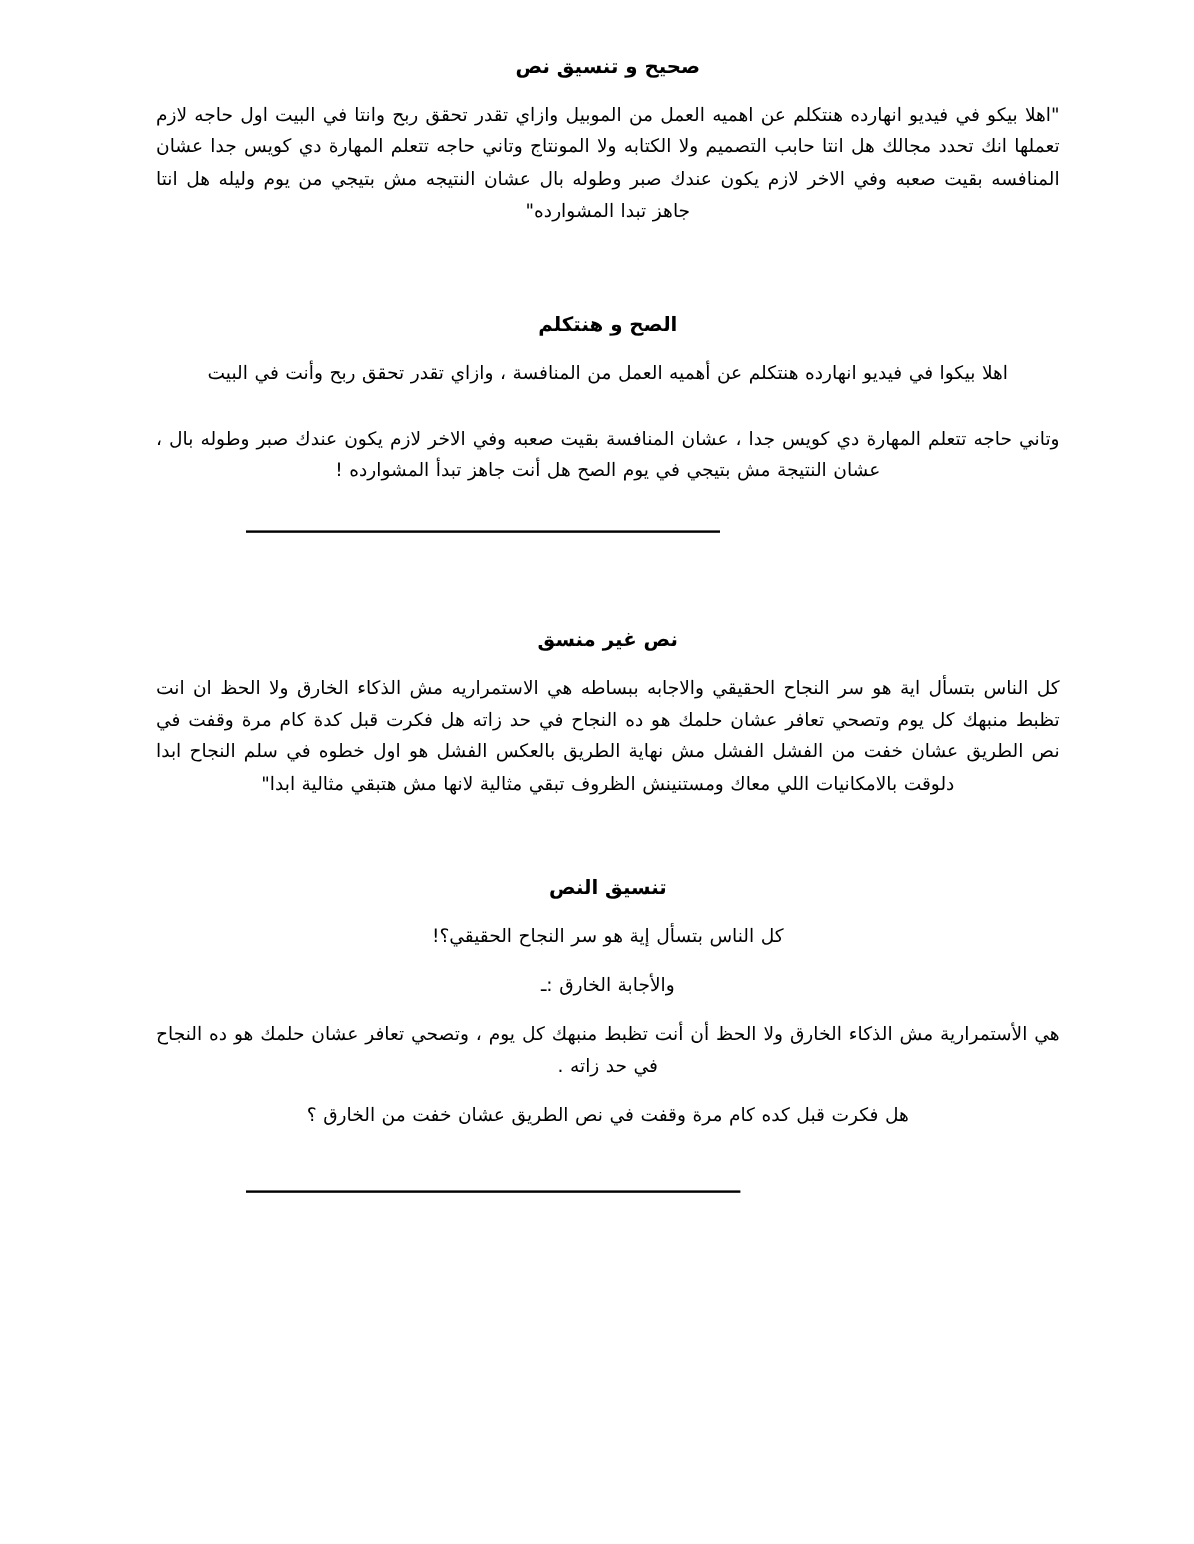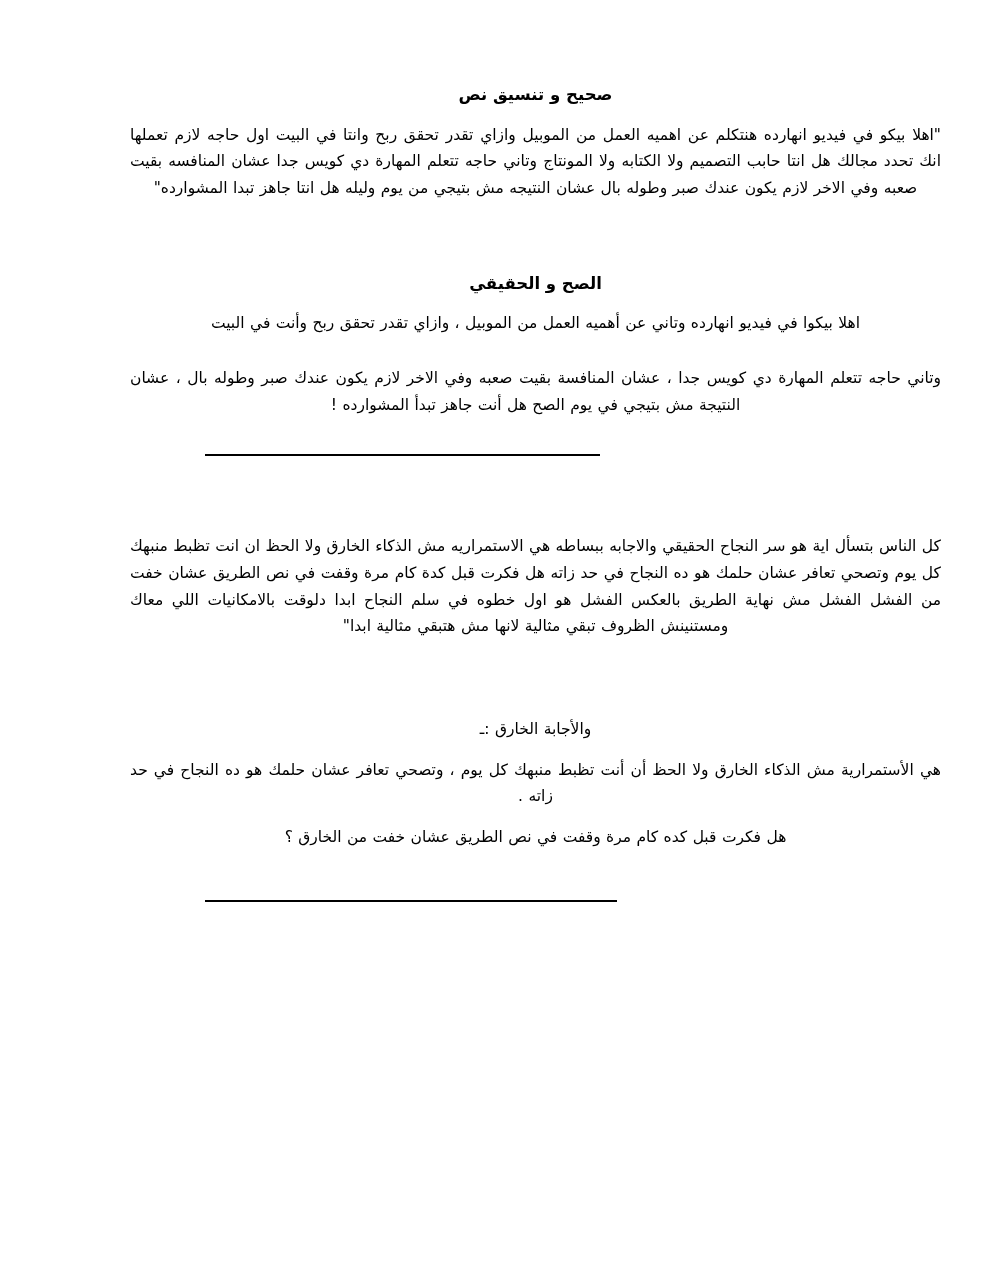--- a/index.html
+++ b/index.html
@@ -17,22 +17,21 @@
     overflow: hidden;
     position: relative;
   }
   .page {
     position: absolute;
     top: 0;
     left: 0;
     width: 995px;
     height: 1201px;
     box-sizing: border-box;
-    padding: 44px 54px 0 130px;
-    margin-top: 39px;
+    padding: 44px 112px 0 130px;
   }
   .section {
     margin: 0;
   }
   .heading {
     text-align: center;
     font-weight: bold;
     font-size: 16.5px;
     line-height: 1.5;
     margin: 0 0 14px 0;
@@ -71,42 +70,45 @@
 <div class="page">
 
   <div class="section">
     <div class="heading">صحيح و تنسيق نص</div>
     <p class="para">"اهلا بيكو في فيديو انهارده هنتكلم عن اهميه العمل من الموبيل وازاي تقدر تحقق ربح وانتا في البيت اول حاجه لازم تعملها انك تحدد مجالك هل انتا حابب التصميم ولا الكتابه ولا المونتاج وتاني حاجه تتعلم المهارة دي كويس جدا عشان المنافسه بقيت صعبه وفي الاخر لازم يكون عندك صبر وطوله بال عشان النتيجه مش بتيجي من يوم وليله هل انتا جاهز تبدا المشوارده"</p>
   </div>
 
   <div class="gap-xxl"></div>
 
   <div class="section">
-    <div class="heading">الصح و الحقيقي</div>
-    <p class="para">اهلا بيكوا في فيديو انهارده وتاني عن أهميه العمل من الموبيل ، وازاي تقدر تحقق ربح وأنت في البيت</p>
+    <div class="heading">الصح و هنتكلم</div>
+    <p class="para">اهلا بيكوا في فيديو انهارده هنتكلم عن أهميه العمل من المنافسة ، وازاي تقدر تحقق ربح وأنت في البيت</p>
     <div class="gap-sm"></div>
     <div class="gap-sm"></div>
     <p class="para">وتاني حاجه تتعلم المهارة دي كويس جدا ، عشان المنافسة بقيت صعبه وفي الاخر لازم يكون عندك صبر وطوله بال ، عشان النتيجة مش بتيجي في يوم الصح هل أنت جاهز تبدأ المشوارده !</p>
   </div>
 
   <div class="gap-md"></div>
 
   <div class="sep-wrap">
     <span class="sep sep-a" style="width: 395px;"></span>
   </div>
 
   <div class="gap-xxl"></div>
 
   <div class="section">
+    <div class="heading">نص غير منسق</div>
     <p class="para">كل الناس بتسأل اية هو سر النجاح الحقيقي والاجابه ببساطه هي الاستمراريه مش الذكاء الخارق ولا الحظ ان انت تظبط منبهك كل يوم وتصحي تعافر عشان حلمك هو ده النجاح في حد زاته هل فكرت قبل كدة كام مرة وقفت في نص الطريق عشان خفت من الفشل الفشل مش نهاية الطريق بالعكس الفشل هو اول خطوه في سلم النجاح ابدا دلوقت بالامكانيات اللي معاك ومستنينش الظروف تبقي مثالية لانها مش هتبقي مثالية ابدا"</p>
   </div>
 
   <div class="gap-xl"></div>
 
   <div class="section">
+    <div class="heading">تنسيق النص</div>
+    <p class="para">كل الناس بتسأل إية هو سر النجاح الحقيقي؟!</p>
     <div class="gap-sm"></div>
     <p class="para">والأجابة الخارق :ـ</p>
     <div class="gap-sm"></div>
     <p class="para">هي الأستمرارية مش الذكاء الخارق ولا الحظ أن أنت تظبط منبهك كل يوم ، وتصحي تعافر عشان حلمك هو ده النجاح في حد زاته .</p>
     <div class="gap-sm"></div>
     <p class="para">هل فكرت قبل كده كام مرة وقفت في نص الطريق عشان خفت من الخارق ؟</p>
     <div class="gap-sm"></div>
   </div>
 
   <div class="gap-md"></div>

